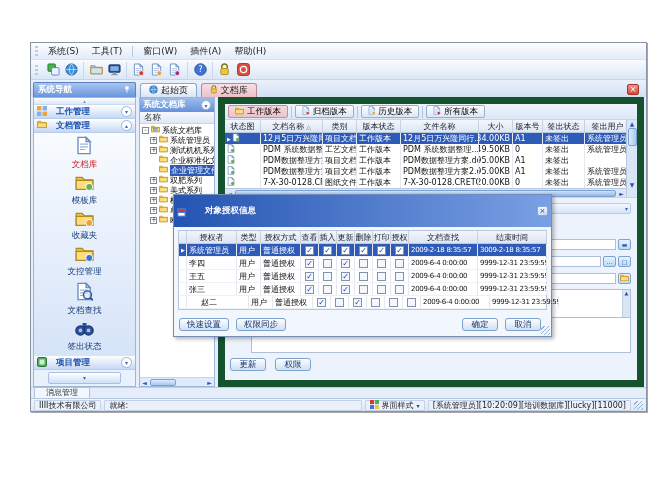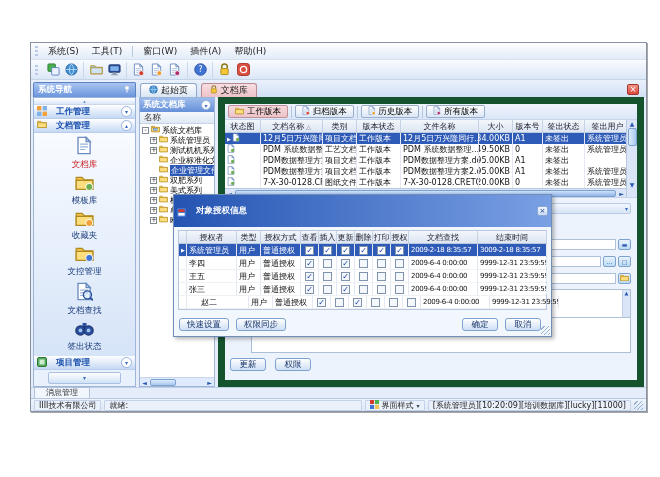--- a/index.html
+++ b/index.html
@@ -113,21 +113,21 @@
     display:flex;flex-direction:column;align-items:center;justify-content:space-between;font-size:5px;color:#2a58b0;}
   .remarkrow{position:absolute;left:5px;right:6px;top:119px;height:36px;display:flex;gap:3px;}
   .remarklabel{width:18px;font-size:8.5px;color:#333;padding-top:1px;flex:none;}
   .remarkbox{flex:1;background:#fff;border:1px solid #aebfd8;}
   .dbuttons{position:absolute;left:5px;top:160px;display:flex;gap:9px;}
   .xpbtn{min-width:36px;height:13px;padding:0 7px;border:1px solid #7da2ce;border-radius:3px;
     background:linear-gradient(#fefefe,#cfdff5);font-size:8.5px;line-height:11px;text-align:center;color:#17356b;cursor:default;}
   
   .dialog{position:absolute;left:142px;top:151px;width:379px;height:143px;background:#f2f6fd;
     border:1px solid #728eb8;box-shadow:2px 2px 4px rgba(0,0,0,.3);z-index:10;}
-  .dtitle{height:14px;background:linear-gradient(90deg,#2454b2,#7aa0e4);display:flex;align-items:center;gap:10px;padding:16px 3px;}
+  .dtitle{height:14px;background:linear-gradient(90deg,#2454b2,#7aa0e4);display:flex;align-items:center;gap:19px;padding:16px 3px;}
   .dtitle .ttext{color:#fff;font-size:8.5px;font-weight:bold;}
   .dclose{margin-left:auto;width:11px;height:10px;background:linear-gradient(#f2f7ff,#c9dbf3);
     border:1px solid #89a8d8;border-radius:2px;font-size:7px;line-height:8px;text-align:center;color:#1c3f85;}
   .dtabs{height:14px;display:flex;align-items:flex-end;padding:0 4px;border-bottom:1px solid #c5d2e6;background:#ecf2fa;}
   .dtab{height:12px;padding:0 7px;font-size:8px;border:1px solid #9fb4d4;border-radius:4px;
     background:linear-gradient(#fff,#e0eaf7);color:#333;display:flex;align-items:center;margin-bottom:1px;}
   .dtable{margin:3px 4px 0;border:1px solid #b9c6dc;background:#fff;}
   .dthead{display:flex;height:13px;background:linear-gradient(#f3f7fc,#dce5f2);border-bottom:1px solid #bccadf;
     font-size:8px;color:#223;}
   .dth{border-right:1px solid #c6d2e4;display:flex;align-items:center;justify-content:center;flex:none;

